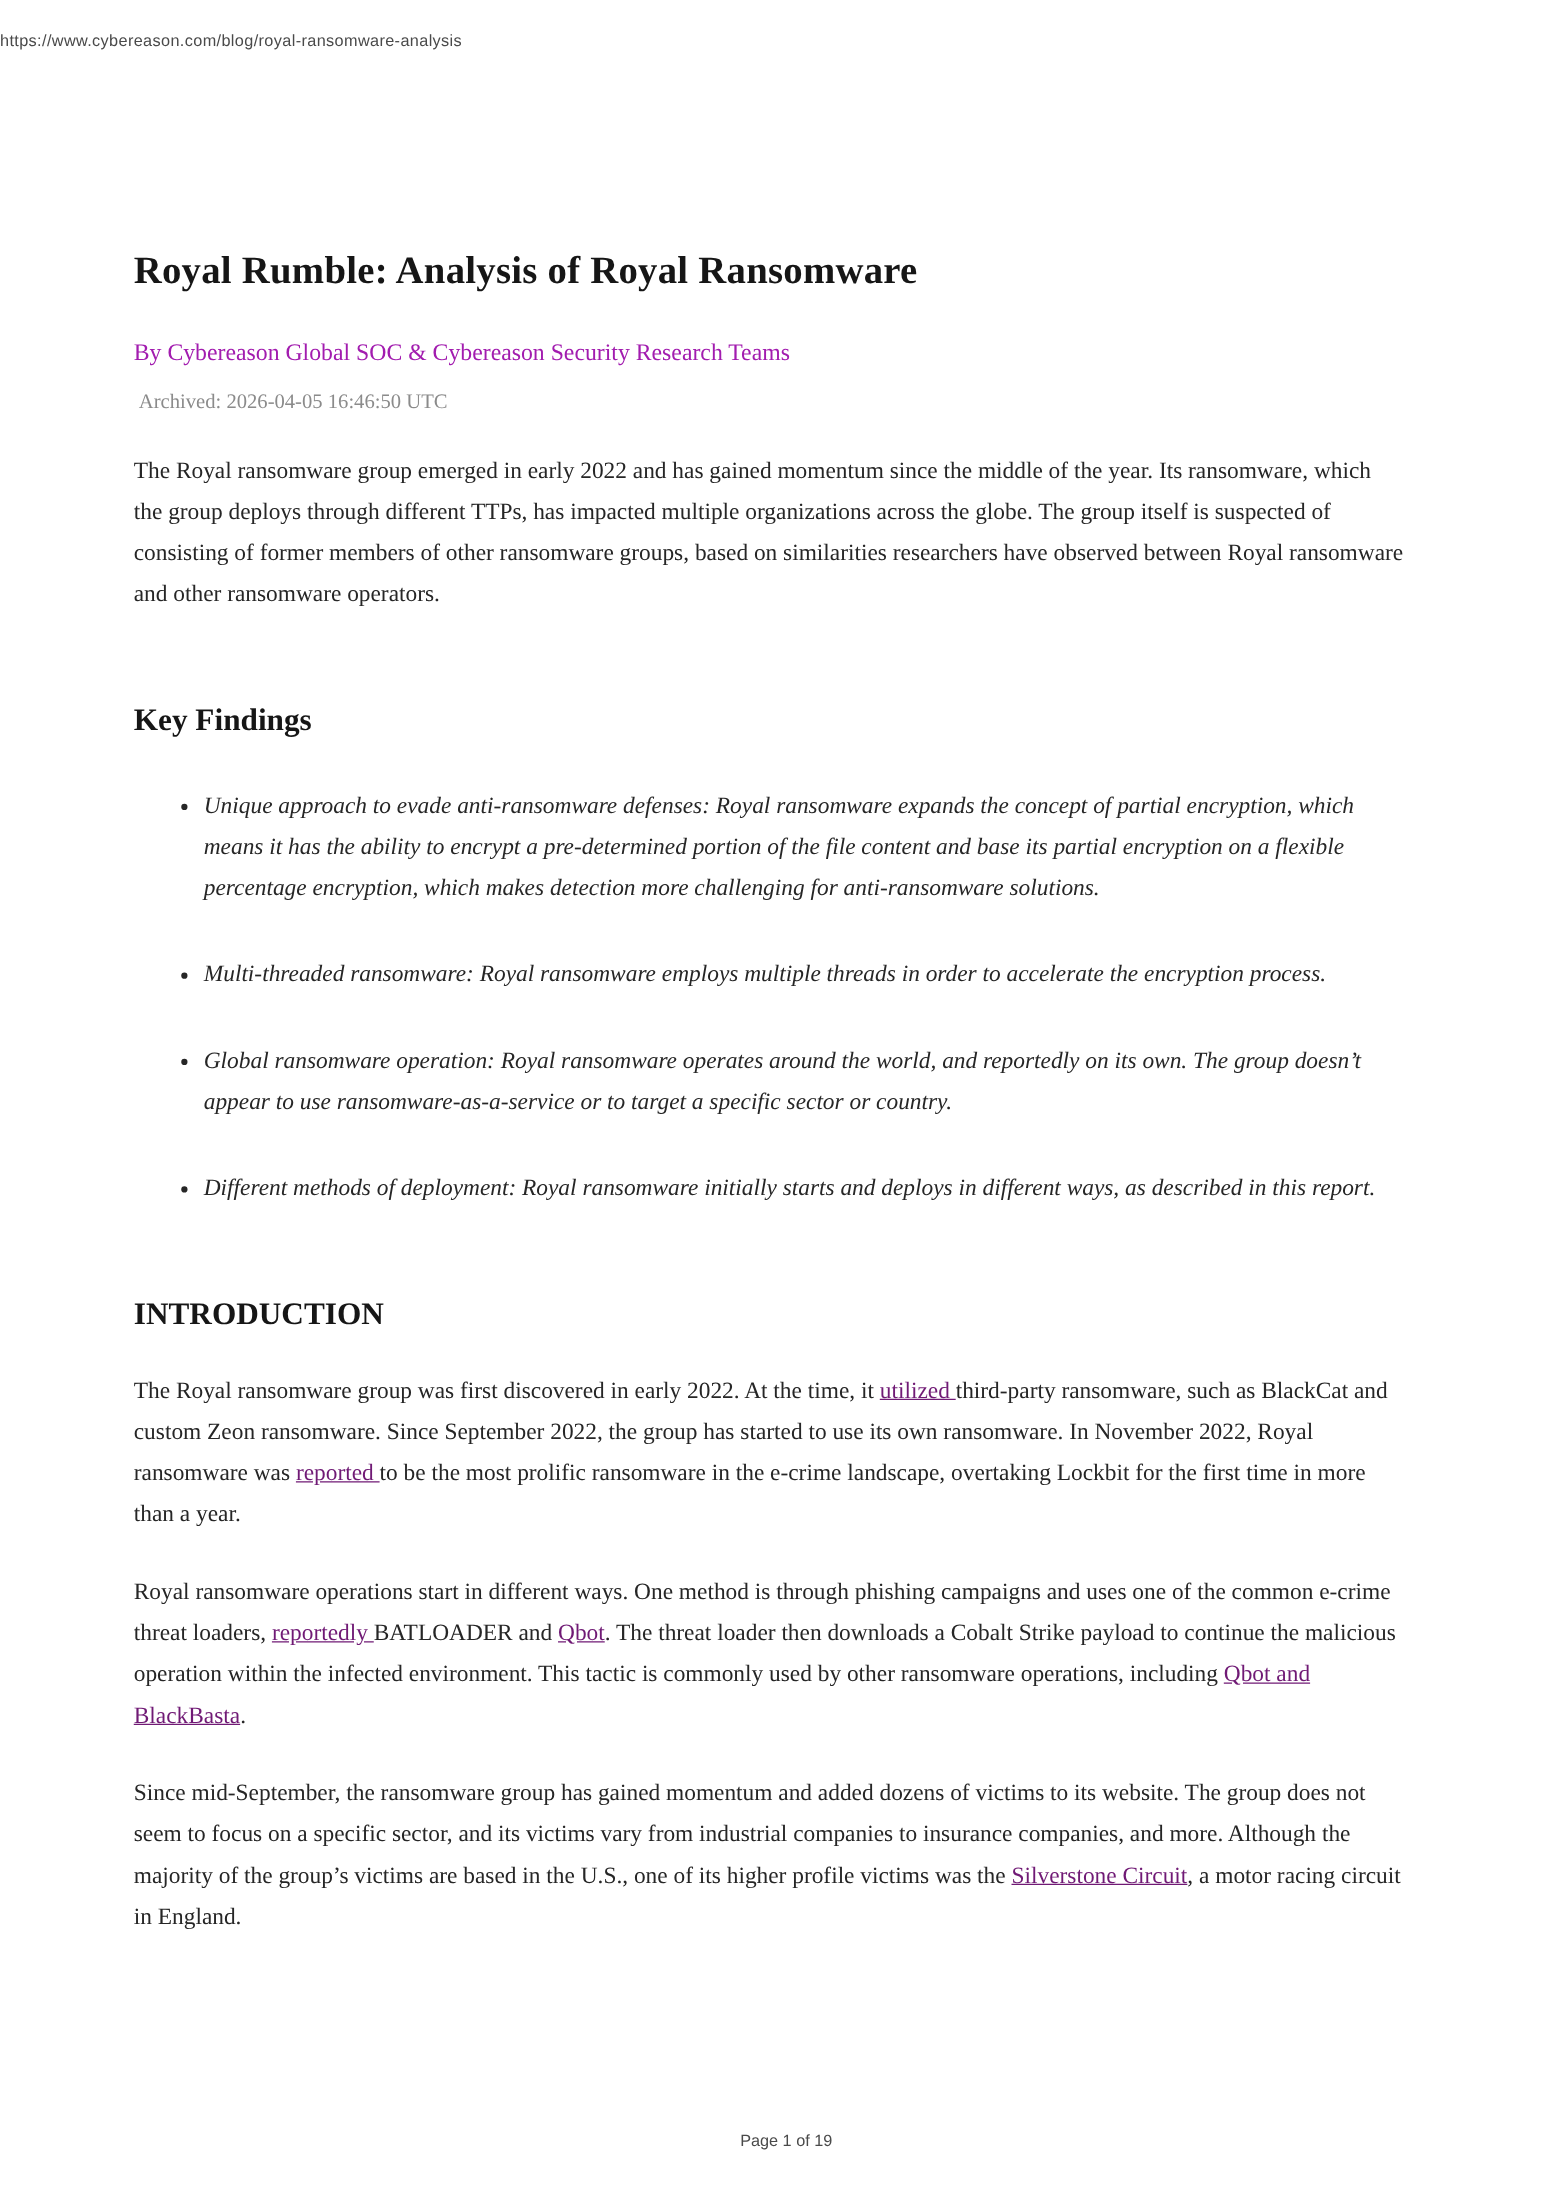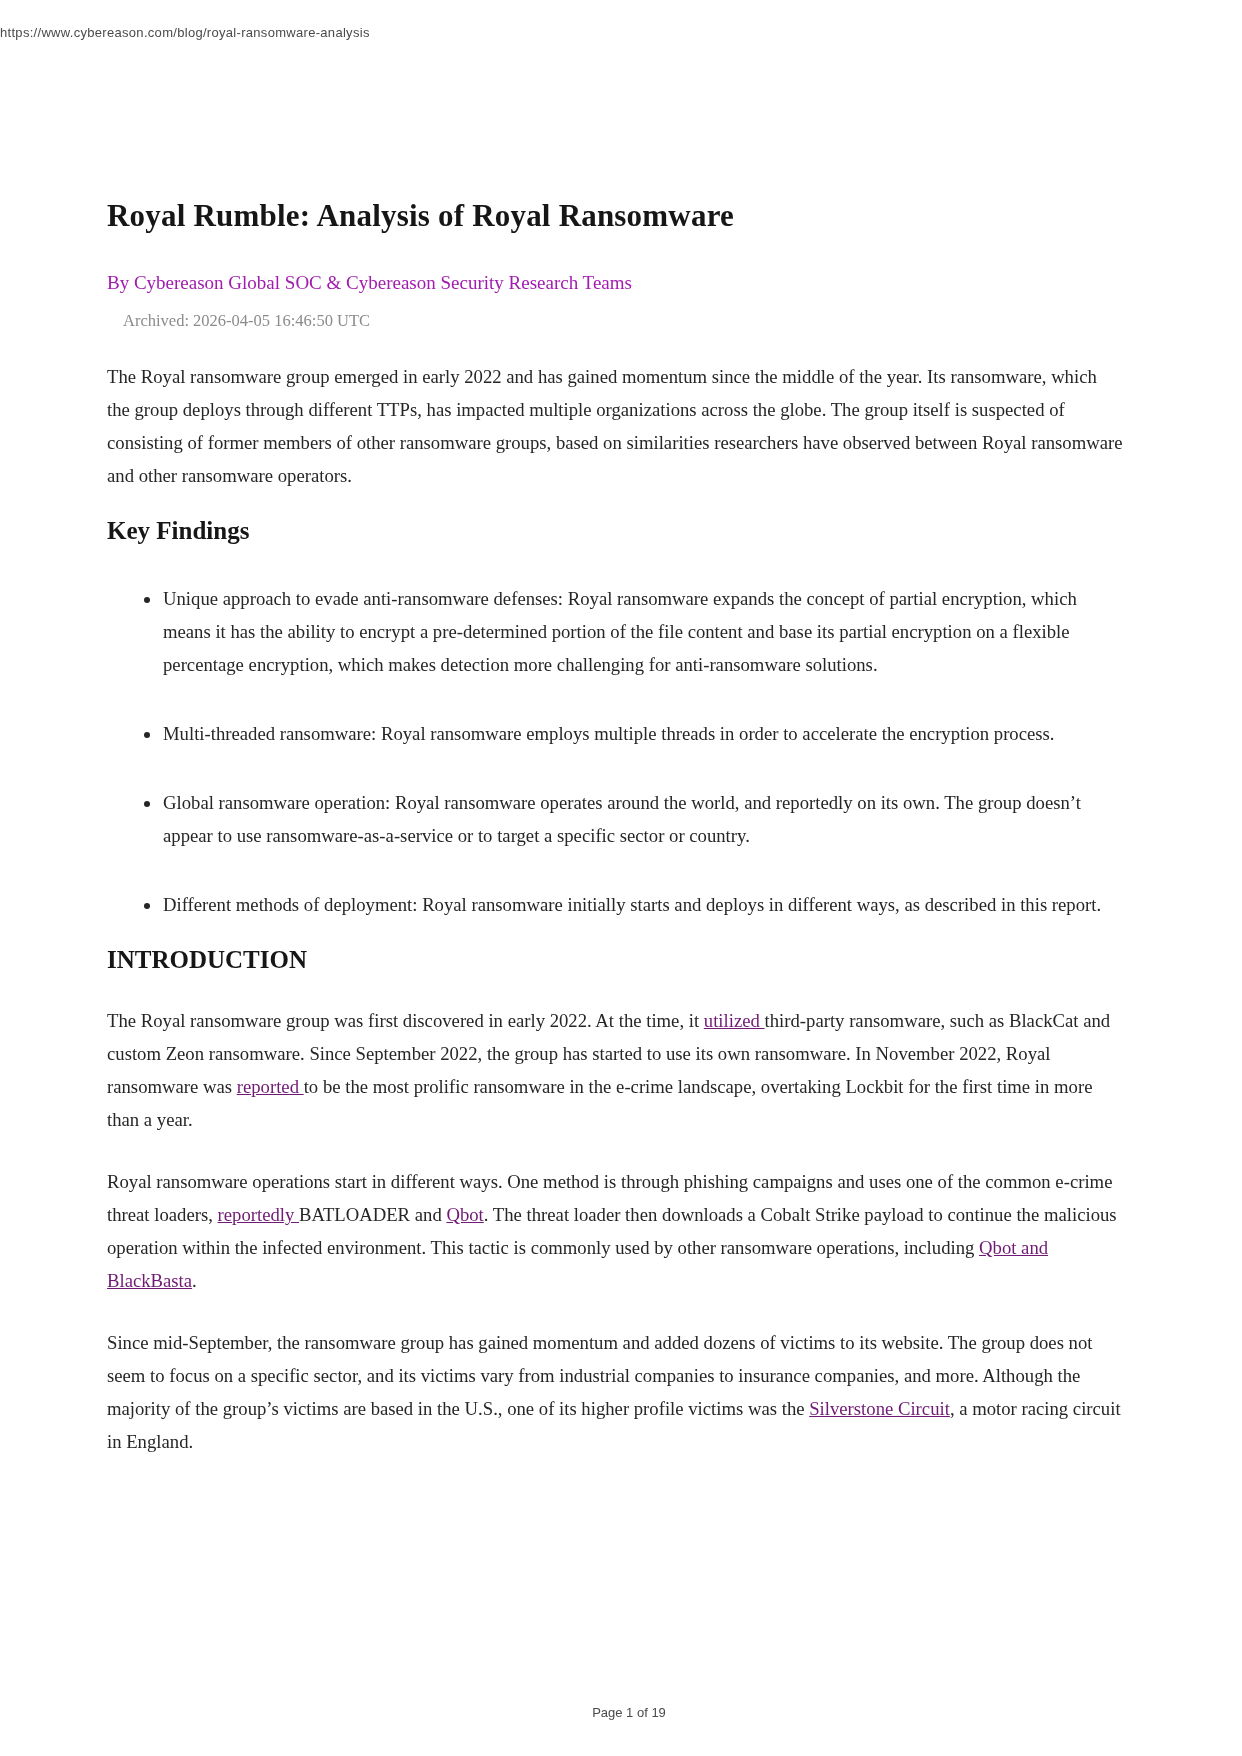--- a/index.html
+++ b/index.html
@@ -33,42 +33,43 @@
     color: #161616;
     letter-spacing: 0.2px;
   }
   .byline {
     margin: 37px 0 0 0;
     font-size: 19px;
     line-height: 24px;
     color: #a21caf;
   }
   .archived {
-    margin: 16px 0 0 16px;
+    margin: 16px 0 0 4px;
     font-size: 16.5px;
     line-height: 20px;
     color: #8b8b8b;
   }
   .body-p {
     margin: 29px 12px 0 0;
     font-size: 18.7px;
     line-height: 33px;
     color: #262626;
   }
   .h2 {
-    margin: 24px 0 0 0;
+    margin: 70px 0 0 0;
     font-size: 25px;
     line-height: 30px;
     font-weight: bold;
     color: #161616;
   }
   .findings {
     margin: 4px 16px 0 0;
     padding: 0 0 0 55px;
     list-style: disc;
+    font-style: italic;
   }
   .findings li {
     margin-top: 36px;
     padding-left: 1px;
     font-size: 18.7px;
     line-height: 33px;
     color: #262626;
   }
   .inline-link {
     color: #701a75;

